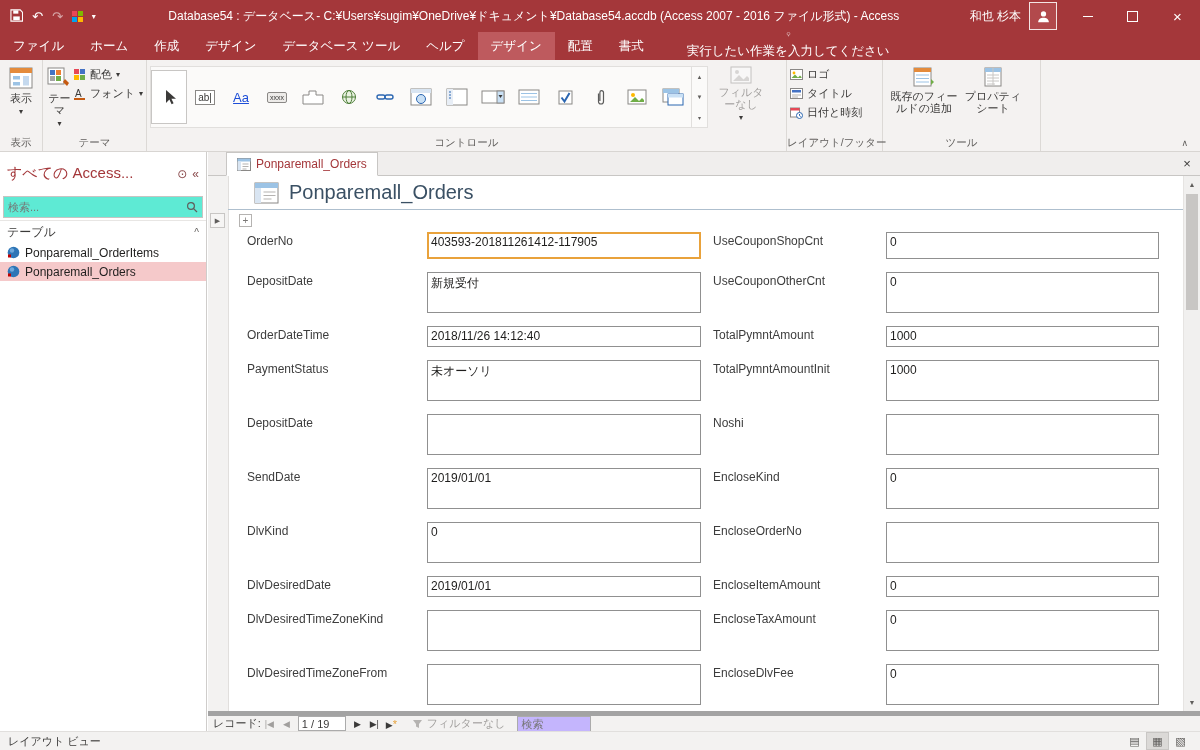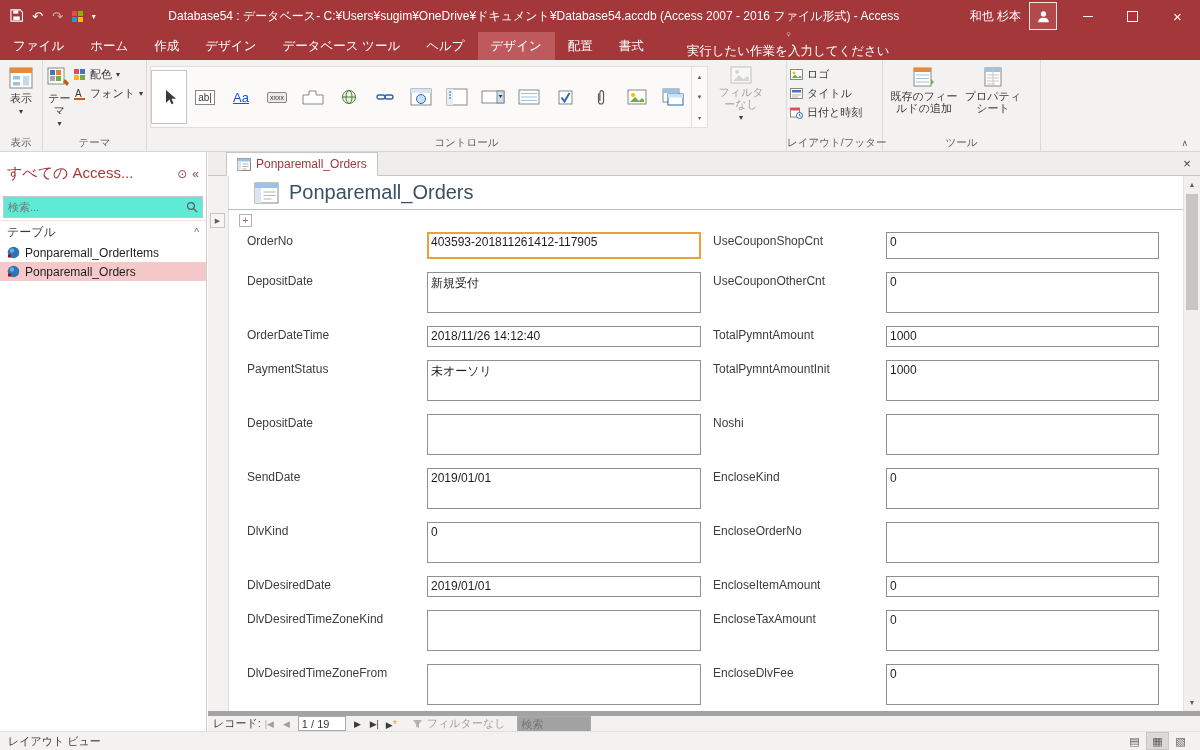--- a/index.html
+++ b/index.html
@@ -89,21 +89,21 @@
   .h21{height:21px;} .h27{height:27px;} .h41{height:41px;}
   .finput.sel{border:2px solid #E9A23B;padding:1px 2px;}
 
   
   .recordnav{position:absolute;left:0;right:0;bottom:0;height:20px;background:#F3F2F1;border-top:5px solid #a3a3a3;display:flex;align-items:center;font-size:11px;color:#3B3A39;padding-left:5px;box-sizing:border-box;}
   .rn-btn{min-width:17px;text-align:center;font-size:9px;color:#3B3A39;}
   .rn-btn.disabled{color:#A19F9D;}
   .rn-pos{width:48px;height:15px;background:#fff;border:1px solid #ABABAB;font-size:11px;padding:0 3px;display:flex;align-items:center;margin:0 3px;box-sizing:border-box;}
   .rn-star{color:#E8A33B;font-size:11px;}
   .rn-filter{display:flex;align-items:center;gap:4px;color:#A19F9D;margin-left:12px;white-space:nowrap;}
-  .rn-search{width:74px;height:16px;background:#a3a3a3;border:1px solid #ABABAB;margin-left:12px;box-sizing:border-box;display:flex;align-items:center;}
+  .rn-search{width:74px;height:16px;background:#c4b5fd;border:1px solid #ABABAB;margin-left:12px;box-sizing:border-box;display:flex;align-items:center;}
   .rn-search input{flex:1;min-width:0;border:0;outline:0;font-size:11px;color:#3B3A39;padding:0 3px;background:transparent;}
 
   
   .scrollbar{position:absolute;top:24px;right:0;width:17px;bottom:20px;background:#F1F0EF;border-left:1px solid #E6E4E2;box-sizing:border-box;}
   .sb-arrow{position:absolute;left:0;right:0;height:17px;display:flex;align-items:center;justify-content:center;font-size:7px;color:#605E5C;}
   .sb-up{top:0;} .sb-down{bottom:0;}
   .sb-thumb{position:absolute;top:18px;left:2px;right:2px;height:116px;background:#C8C6C4;}
 
   
   .statusbar{position:absolute;left:0;right:0;bottom:0;height:19px;background:#F3F2F1;border-top:1px solid #E1DFDD;display:flex;align-items:center;font-size:11px;color:#3B3A39;padding:0 8px;box-sizing:border-box;}

